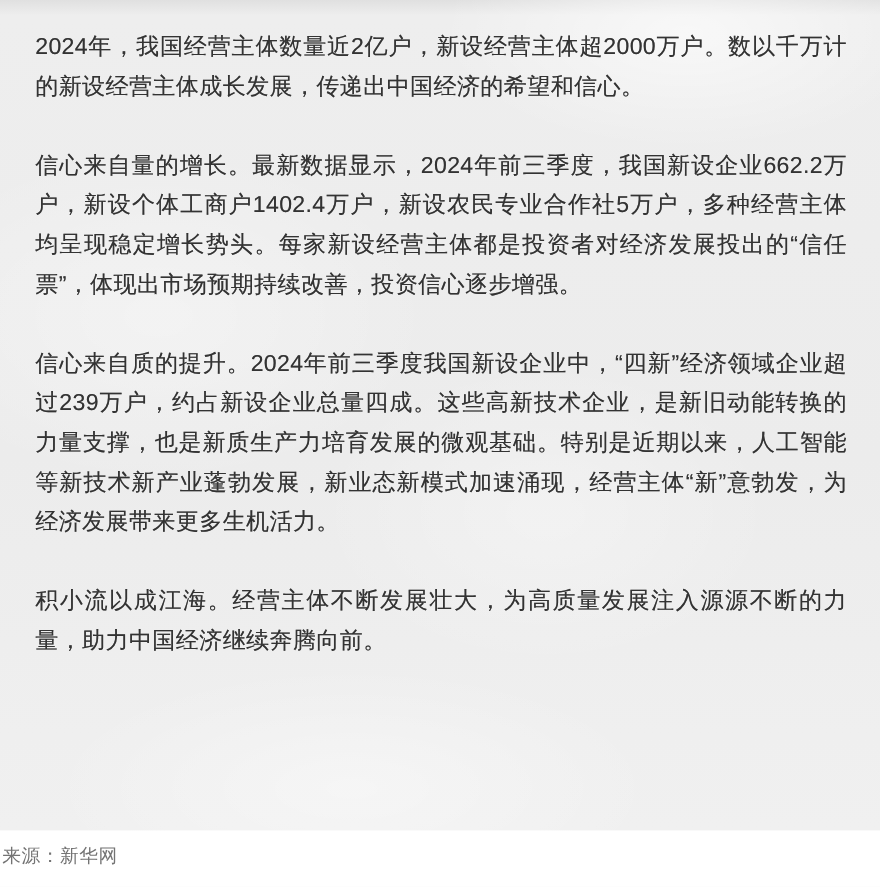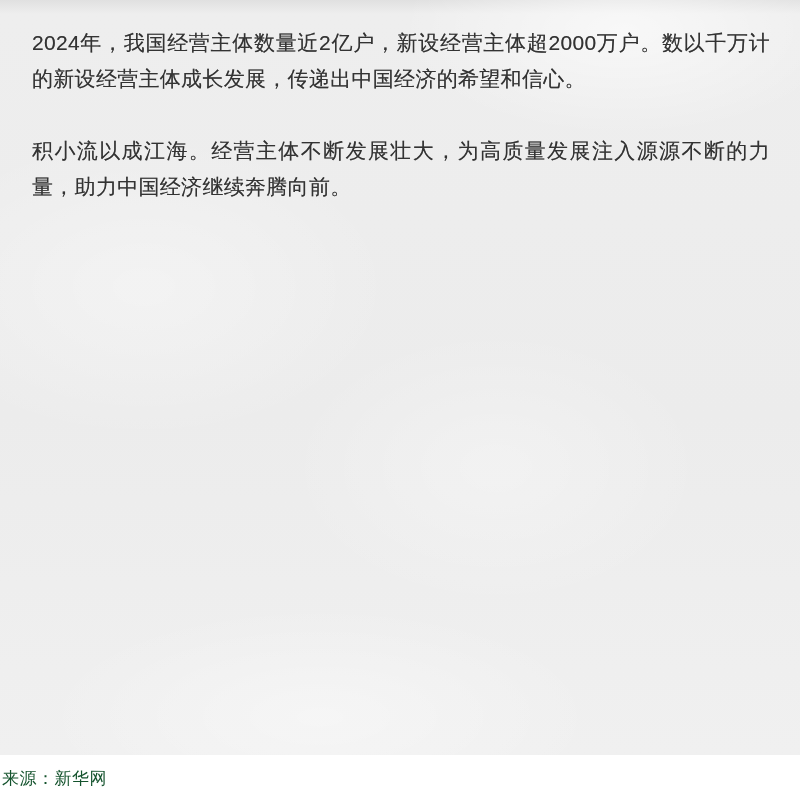--- a/index.html
+++ b/index.html
@@ -47,28 +47,30 @@
   .source-line {
     box-sizing: border-box;
     width: 800px;
     height: 51px;
     padding: 13px 0 0 2px;
     background: #ffffff;
   }
   .source-line span {
     font-size: 17px;
     line-height: 22px;
-    color: #14532d;
+    color: #737373;
     letter-spacing: 0.5px;
   }
 </style>
 </head>
 <body>
 
 <div class="page">
   <div class="content-card">
     <p>2024年，我国经营主体数量近2亿户，新设经营主体超2000万户。数以千万计的新设经营主体成长发展，传递出中国经济的希望和信心。</p>
+    <p>信心来自量的增长。最新数据显示，2024年前三季度，我国新设企业662.2万户，新设个体工商户1402.4万户，新设农民专业合作社5万户，多种经营主体均呈现稳定增长势头。每家新设经营主体都是投资者对经济发展投出的“信任票”，体现出市场预期持续改善，投资信心逐步增强。</p>
+    <p>信心来自质的提升。2024年前三季度我国新设企业中，“四新”经济领域企业超过239万户，约占新设企业总量四成。这些高新技术企业，是新旧动能转换的力量支撑，也是新质生产力培育发展的微观基础。特别是近期以来，人工智能等新技术新产业蓬勃发展，新业态新模式加速涌现，经营主体“新”意勃发，为经济发展带来更多生机活力。</p>
     <p>积小流以成江海。经营主体不断发展壮大，为高质量发展注入源源不断的力量，助力中国经济继续奔腾向前。</p>
   </div>
   <div class="source-line">
     <span>来源：新华网</span>
   </div>
 </div>
 
 </body></html>

